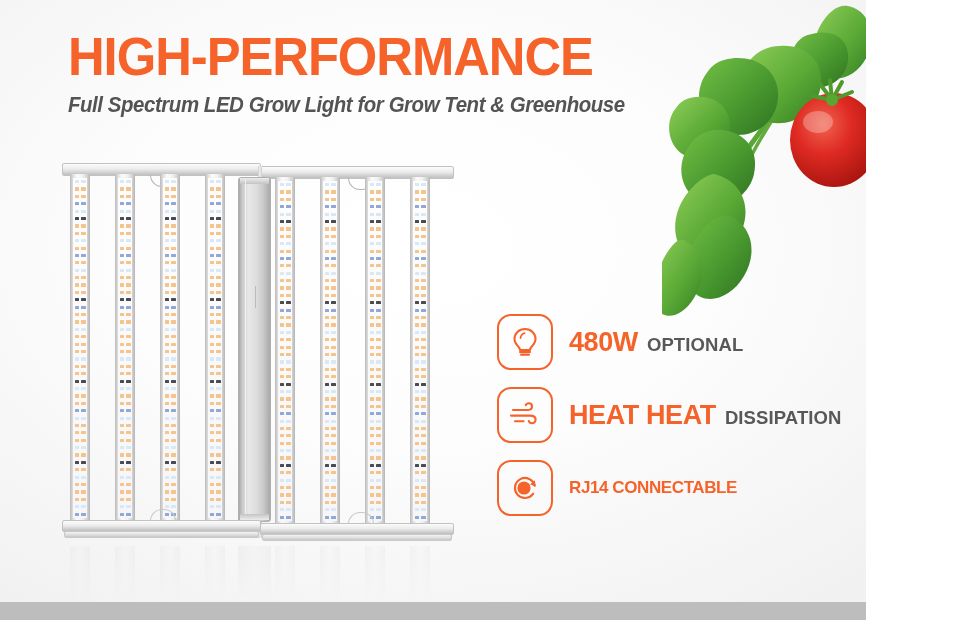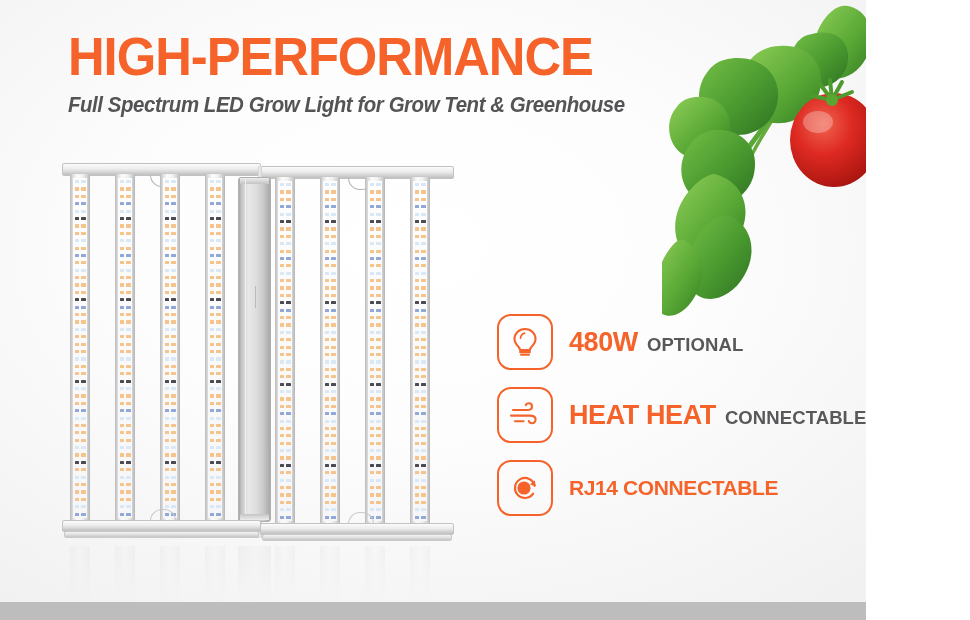--- a/index.html
+++ b/index.html
@@ -119,21 +119,21 @@
 
   .feature-line2 {
     font-size: 19px;
     font-weight: bold;
     color: #58585a;
     letter-spacing: 0.1px;
     margin-top: 1px;
     white-space: nowrap;
   }
 
-  .row-rj .feat-strong { font-size: 21px; }
+  .row-rj .feat-strong { font-size: 17px; }
 
   
   .product {
     position: absolute;
     left: 62px;
     top: 163px;
     width: 392px;
     height: 382px;
   }
 
@@ -1920,21 +1920,21 @@
       <div class="feature-icon">
         <svg width="32" height="30" viewBox="0 0 32 30">
           <path d="M4 10 L18 10 C21.5 10 23 8.2 23 6.4 C23 4.6 21.6 3.2 19.8 3.2 C18.4 3.2 17.2 4 16.8 5.2" fill="none" stroke="#f5632a" stroke-width="2.1" stroke-linecap="round"></path>
           <path d="M2 15.6 L21 15.6 C24.8 15.6 26.6 17.6 26.6 19.6 C26.6 21.6 25 23.2 23 23.2 C21.4 23.2 20.2 22.3 19.8 21" fill="none" stroke="#f5632a" stroke-width="2.1" stroke-linecap="round"></path>
           <path d="M6 21.2 L14.5 21.2" fill="none" stroke="#f5632a" stroke-width="2.1" stroke-linecap="round"></path>
         </svg>
       </div>
       <div class="feature-text">
         <div class="feature-line1">
           <span class="feat-strong">HEAT HEAT</span>
-          <span class="feat-light">CONNECTABLE</span>
+          <span class="feat-light">DISSIPATION</span>
         </div>
       </div>
     </div>
 
     <div class="feature-row row-rj">
       <div class="feature-icon">
         <svg width="32" height="32" viewBox="0 0 32 32">
           <path d="M26 16 A10 10 0 1 1 22.6 8.5" fill="none" stroke="#f5632a" stroke-width="2.2" stroke-linecap="round" transform="rotate(35 16 16)"></path>
           <path d="M25.8 8.2 L26.6 14.2 L21 12.6 Z" fill="#f5632a"></path>
           <circle cx="15" cy="16" r="6.6" fill="#f5632a"></circle>

